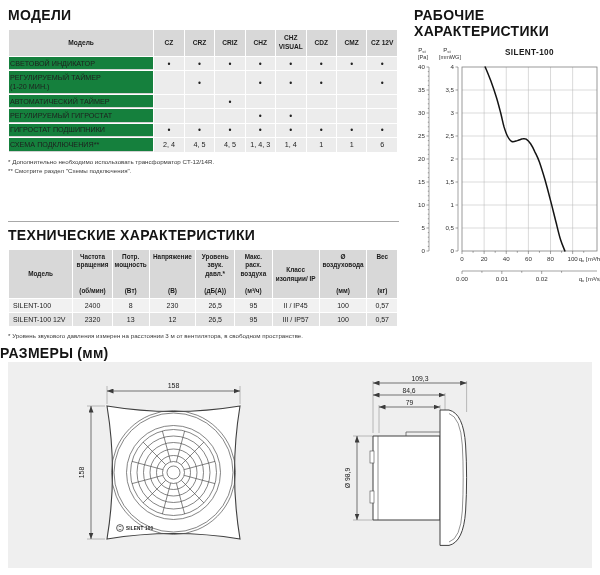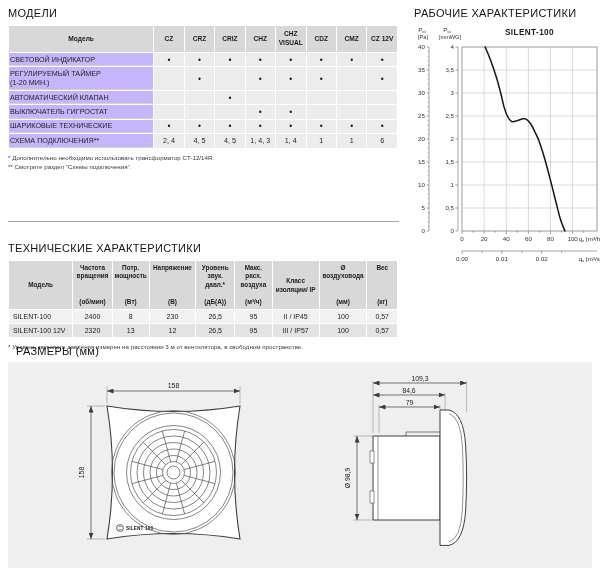--- a/index.html
+++ b/index.html
@@ -1,33 +1,33 @@
 <!DOCTYPE html>
 <html><head>
 <meta charset="utf-8">
 <style>
   * { margin:0; padding:0; box-sizing:border-box; }
   html,body { width:600px; height:575px; }
   body { position:relative; background:#ffffff; font-family:"Liberation Sans", sans-serif; color:#1a1a1a; overflow:hidden; }
-  .heading { font-weight:normal; font-size:11px; letter-spacing:.3px; color:#141414; }
+  .heading { font-weight:bold; font-size:14px; letter-spacing:.3px; color:#141414; }
   section { position:absolute; }
   #models-section { left:8px; top:7px; width:390px; }
   #perf-section  { left:414px; top:7px; width:196px; }
-  #specs-section { left:8px; top:242px; width:390px; }
+  #specs-section { left:8px; top:227px; width:390px; }
   #divider { position:absolute; left:8px; top:221px; width:391px; height:1px; background:#a8a8a8; }
-  #dims-heading { position:absolute; left:16px; top:345px; }
+  #dims-heading { position:absolute; left:0; top:345px; }
   #dims-panel { position:absolute; left:8px; top:362px; width:584px; height:206px; background:#efefef; }
   #front-view { position:absolute; left:27px; top:14px; }
   #side-view  { position:absolute; left:295px; top:7px; }
   #chart { margin-top:4px; }
 
   table { border-collapse:separate; border-spacing:1.5px; table-layout:fixed; width:390px; margin-top:6px; }
   #models-table th { background:#d8d8d8; font-size:6.6px; font-weight:700; text-align:center;
     vertical-align:middle; white-space:pre-line; line-height:1.3; height:26px; padding:1px; color:#1b1b1b; }
-  #models-table td.lbl { background:#c4b5fd; border-bottom:1px solid #d2d2d2; font-size:7.2px; text-align:left;
+  #models-table td.lbl { background:#15803d; border-bottom:1px solid #d2d2d2; font-size:7.2px; text-align:left;
     padding:1.5px 2px 1.5px 1px; white-space:pre-line; line-height:1.3; color:#1e1e1e; }
   #models-table td.cell { background:#ececec; text-align:center; font-size:7.2px; color:#222; height:13px; }
   #models-table td.cell.dot { font-size:8.5px; }
 
   #specs-table th { background:#d8d8d8; font-size:6.4px; font-weight:700; text-align:center;
     vertical-align:top; padding:3px 1px 2px; height:48px; position:relative; line-height:1.3; white-space:pre-line; color:#1b1b1b; }
   #specs-table th.vmid { vertical-align:middle; }
   #specs-table th .unit { position:absolute; bottom:3px; left:0; right:0; text-align:center; font-weight:700; }
   #specs-table td { font-size:7px; text-align:center; height:13px; color:#1c1c1c; }
   #specs-table tr.r0 td { background:#f1f1f1; }
@@ -88,43 +88,43 @@
             <td class="cell"></td>
             <td class="cell dot">•</td>
             <td class="cell"></td>
             <td class="cell dot">•</td>
             <td class="cell dot">•</td>
             <td class="cell dot">•</td>
             <td class="cell"></td>
             <td class="cell dot">•</td>
           </tr>
           <tr>
-            <td class="lbl">АВТОМАТИЧЕСКИЙ КЛАПАН</td>
-            <td class="cell"></td>
-            <td class="cell"></td>
-            <td class="cell dot">•</td>
-            <td class="cell"></td>
-            <td class="cell"></td>
-            <td class="cell"></td>
-            <td class="cell"></td>
-            <td class="cell"></td>
-          </tr>
-          <tr>
-            <td class="lbl">ВЫКЛЮЧАТЕЛЬ ГИГРОСТАТ</td>
-            <td class="cell"></td>
-            <td class="cell"></td>
-            <td class="cell"></td>
-            <td class="cell dot">•</td>
-            <td class="cell dot">•</td>
-            <td class="cell"></td>
-            <td class="cell"></td>
-            <td class="cell"></td>
-          </tr>
-          <tr>
-            <td class="lbl">ШАРИКОВЫЕ ТЕХНИЧЕСКИЕ</td>
+            <td class="lbl">АВТОМАТИЧЕСКИЙ ТАЙМЕР</td>
+            <td class="cell"></td>
+            <td class="cell"></td>
+            <td class="cell dot">•</td>
+            <td class="cell"></td>
+            <td class="cell"></td>
+            <td class="cell"></td>
+            <td class="cell"></td>
+            <td class="cell"></td>
+          </tr>
+          <tr>
+            <td class="lbl">РЕГУЛИРУЕМЫЙ ГИГРОСТАТ</td>
+            <td class="cell"></td>
+            <td class="cell"></td>
+            <td class="cell"></td>
+            <td class="cell dot">•</td>
+            <td class="cell dot">•</td>
+            <td class="cell"></td>
+            <td class="cell"></td>
+            <td class="cell"></td>
+          </tr>
+          <tr>
+            <td class="lbl">ГИГРОСТАТ ПОДШИПНИКИ</td>
             <td class="cell dot">•</td>
             <td class="cell dot">•</td>
             <td class="cell dot">•</td>
             <td class="cell dot">•</td>
             <td class="cell dot">•</td>
             <td class="cell dot">•</td>
             <td class="cell dot">•</td>
             <td class="cell dot">•</td>
           </tr>
           <tr>

